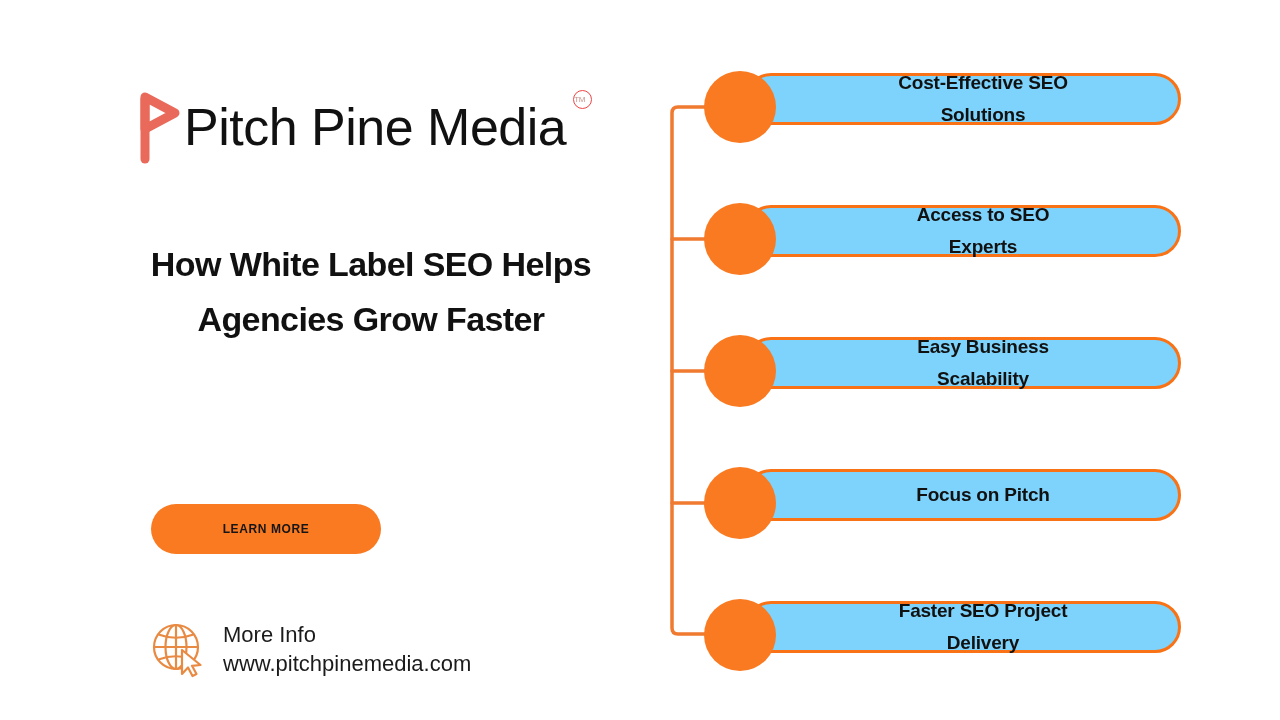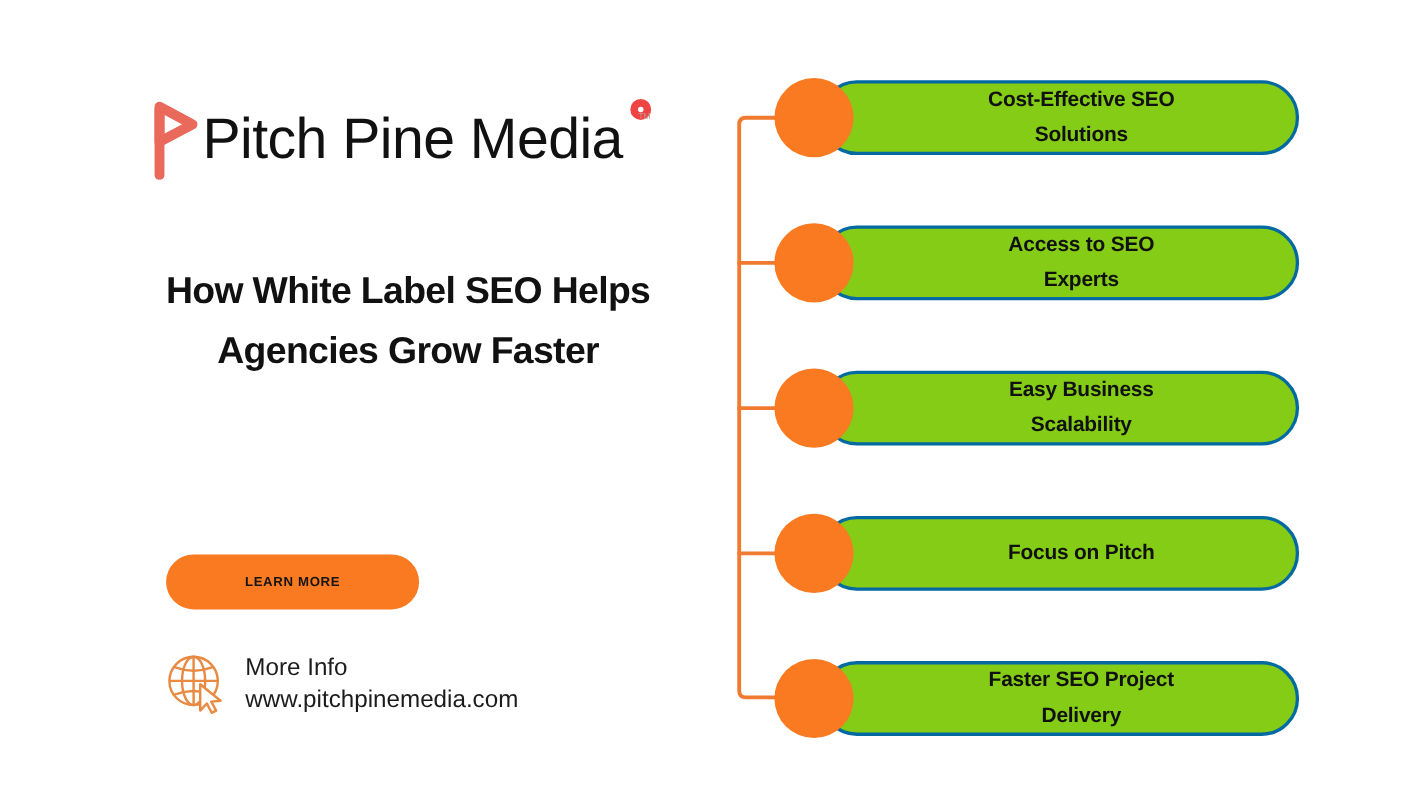--- a/index.html
+++ b/index.html
@@ -23,21 +23,21 @@
   }
   .logo-mark { width:46px; height:76px; flex:0 0 46px; margin-right:2px; }
   .logo-wordmark {
     position:relative;
     font-family:"Liberation Sans", sans-serif;
     font-size:52px; font-weight:400; letter-spacing:-0.5px;
     color:#111111; line-height:78px; white-space:nowrap;
   }
   .logo-tm {
     position:absolute; top:2px; right:-26px;
-    width:19px; height:19px; border:7px solid #ef4444;
+    width:19px; height:19px; border:1px solid #ef4444;
     border-radius:50%; color:#c8938a; font-size:8px;
     line-height:17px; text-align:left; letter-spacing:-0.3px;
   }
   .logo-tri {
     position:absolute; top:6px; right:32px;
     width:0; height:0;
   }
 
   
   .headline {
@@ -52,38 +52,38 @@
     position:absolute; left:115px; top:504px;
     width:230px; height:50px; border:none; border-radius:26px;
     background:#F97A20; color:#151515;
     font-family:"Liberation Sans", sans-serif;
     font-size:12px; font-weight:700; letter-spacing:0.6px;
     cursor:pointer;
   }
 
   
   .info-row {
-    position:absolute; left:113px; top:592px;
+    position:absolute; left:113px; top:620px;
     display:flex; align-items:center; gap:16px;
   }
   .globe-icon { width:58px; height:58px; flex:0 0 58px; }
   .info-text { font-size:22px; line-height:1.33; color:#1b1b1b; font-weight:400; }
   .info-text div { white-space:nowrap; }
 
   
   .right-col { position:absolute; left:630px; top:0; width:650px; height:720px; }
   .connector { position:absolute; left:0; top:0; width:90px; height:720px; }
 
   .pill-list { position:absolute; left:0; top:0; width:650px; height:720px; }
   .pill-item { position:absolute; left:38px; width:477px; height:68px; }
   .pill {
     position:absolute; left:41px; top:0;
-    width:436px; height:68px;
-    border:3px solid #0369a1; border-radius:34px;
-    background:#84cc16;
+    width:436px; height:52px;
+    border:3px solid #f97316; border-radius:34px;
+    background:#7dd3fc;
     display:flex; align-items:center; justify-content:center;
     padding:0 26px 0 66px;
   }
   .pill-label {
     text-align:center; font-size:19px; font-weight:700;
     line-height:1.68; color:#111111; letter-spacing:-0.2px;
   }
   .pill-dot {
     position:absolute; left:0; top:-2px;
     width:72px; height:72px; border-radius:50%;

